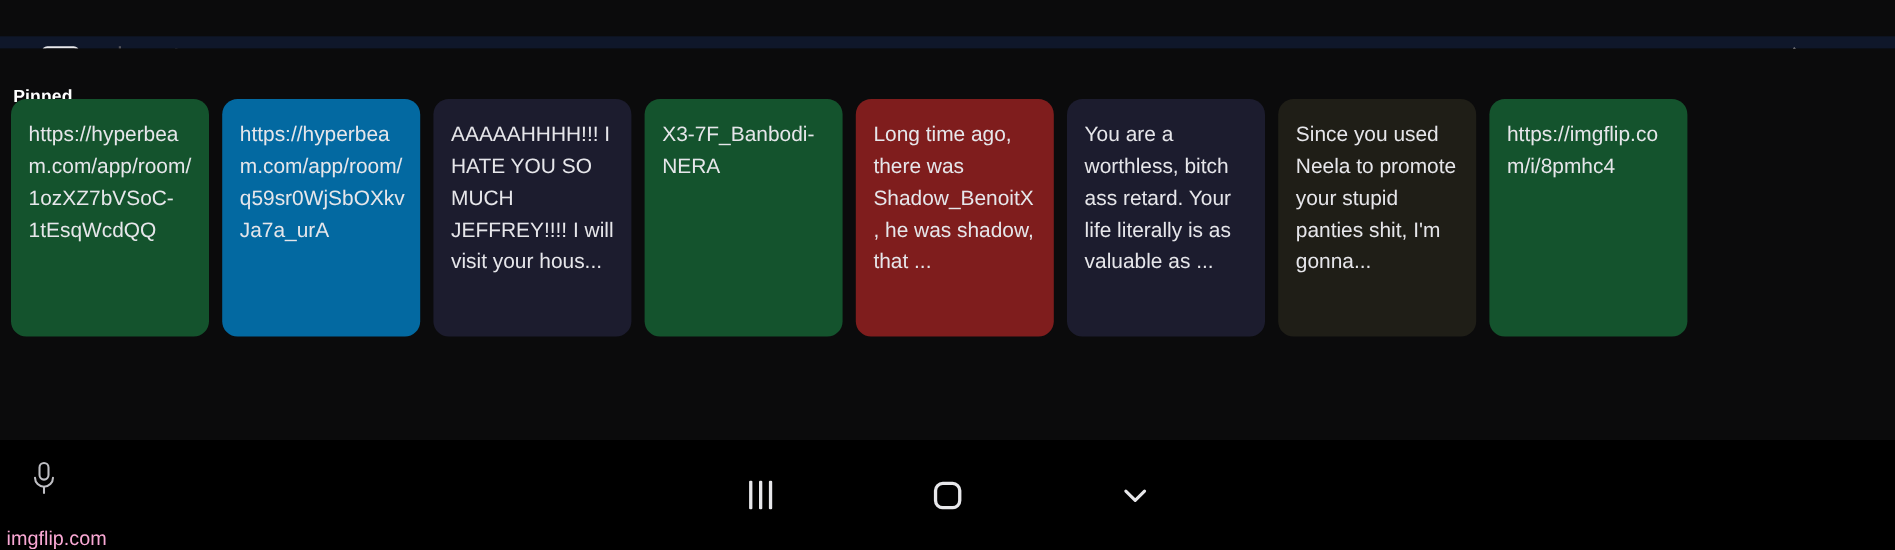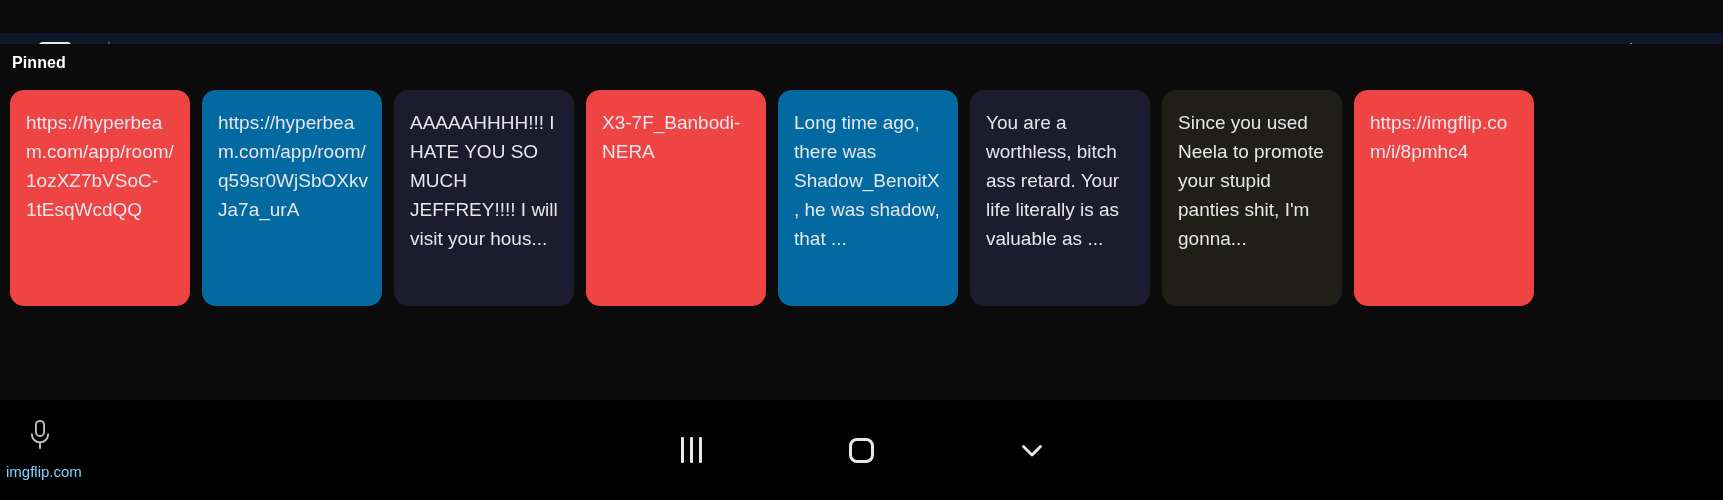--- a/index.html
+++ b/index.html
@@ -42,63 +42,63 @@
   }
   .head-icon:first-of-type { margin-right:28px; }
   .head-icon svg { display:block; }
 
   
   .body-area {
     position:absolute; left:0; top:44px; width:1723px; height:356px;
     background:#0b0b0c; overflow:hidden;
   }
   .section-label {
-    position:absolute; left:12px; top:10px;
+    position:absolute; left:12px; top:36px;
     color:#ffffff; font-size:16px; font-weight:700; letter-spacing:.1px;
   }
   .cards-wrap {
     position:absolute; left:0; top:46px; width:1723px;
     display:flex; flex-wrap:wrap; align-content:flex-start;
     gap:12px 12px; padding-left:10px;
   }
   .card {
     width:180px; height:216px;
     border-radius:14px;
     padding:18px 14px 10px 16px;
     overflow:hidden;
     color:#e6e6ea;
     font-size:19px; line-height:29px;
     white-space:pre-wrap; word-break:break-word;
     flex-shrink:0;
   }
-  .card.tone-navy   { background:#ef4444; }
+  .card.tone-navy   { background:#14532d; }
   .card.tone-grey   { background:#0369a1; }
   .card.tone-olive  { background:#1f1e17; }
   .card.tone-navy2  { background:#1c1c2e; }
-  .card.tone-dark   { background:#0369a1; }
+  .card.tone-dark   { background:#7f1d1d; }
 
   
   .navbar {
     position:absolute; left:0; bottom:0; width:1723px; height:100px;
     background:#000000;
   }
   .nav-mic { position:absolute; left:26px; top:18px; width:28px; height:36px; }
   .nav-center {
     position:absolute; left:0; top:0; width:1723px; height:100px;
     display:flex; align-items:center; justify-content:center; gap:118px;
   }
   .nav-btn { display:flex; align-items:center; justify-content:center; width:52px; height:52px; }
   .recents-bars { display:flex; gap:6px; }
   .recents-bars i { display:block; width:3px; height:26px; background:#e7e7ea; border-radius:1px; }
   .home-sq {
     width:25px; height:25px; border:3px solid #e7e7ea; border-radius:8px;
   }
   .watermark {
-    position:absolute; left:6px; bottom:20px;
-    color:#7dd3fc; font-size:15px; font-family:"Liberation Sans", sans-serif;
+    position:absolute; left:6px; bottom:0;
+    color:#f9a8d4; font-size:18px; font-family:"Liberation Sans", sans-serif;
   }
 </style>
 </head>
 <body>
 
 <div id="root">
 
   <div class="header">
     <div class="kbd-btn">
       <span class="kbd-dots">

